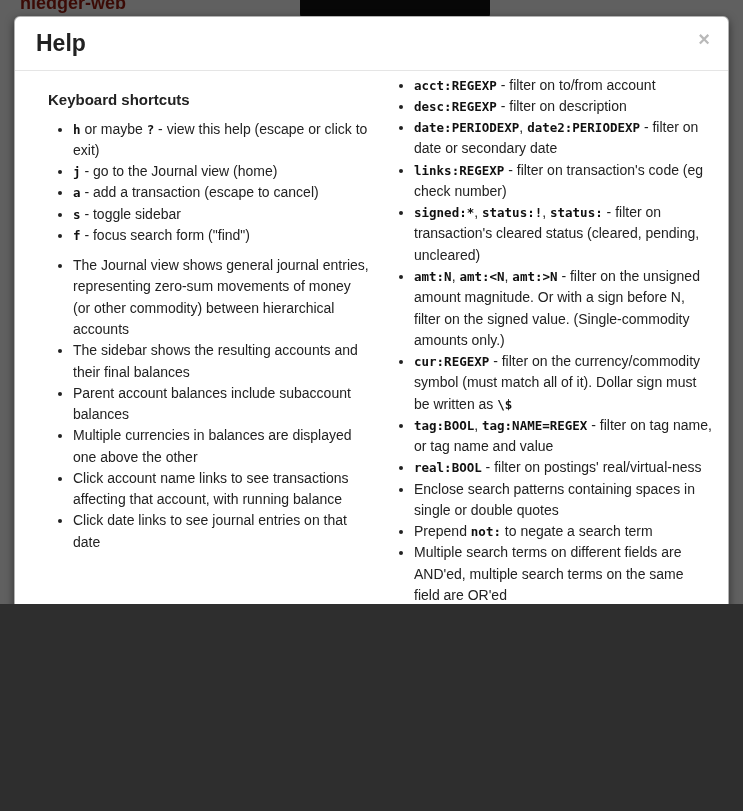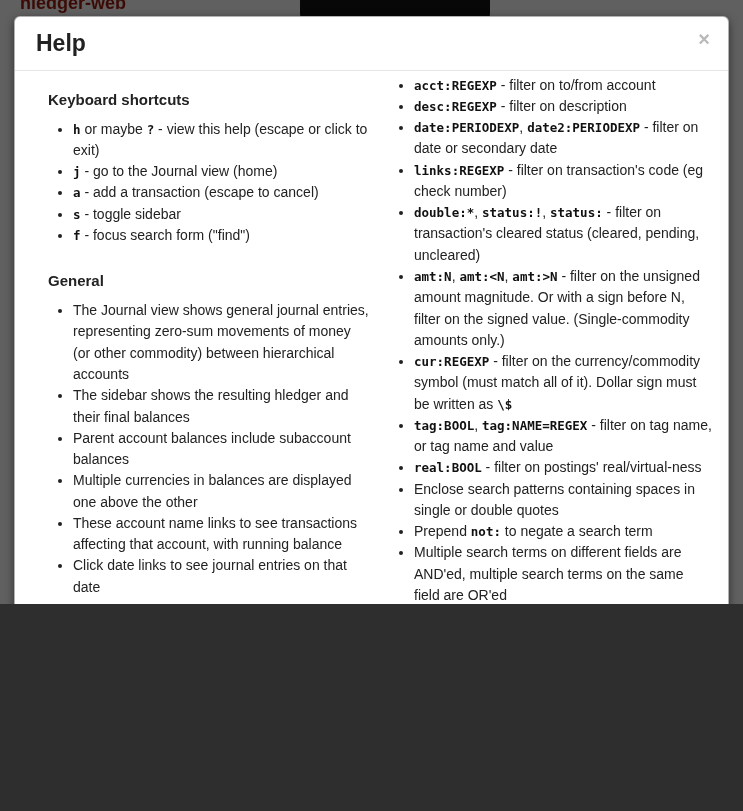--- a/index.html
+++ b/index.html
@@ -127,38 +127,37 @@
       <div class="col">
         <h4 class="section-heading">Keyboard shortcuts</h4>
         <ul class="help-list">
             <li><code>h</code> or maybe <code>?</code> - view this help (escape or click to exit)</li>
             <li><code>j</code> - go to the Journal view (home)</li>
             <li><code>a</code> - add a transaction (escape to cancel)</li>
             <li><code>s</code> - toggle sidebar</li>
             <li><code>f</code> - focus search form ("find")</li>
           </ul>
 
-        <h4 class="section-heading second">General</h4>
         <ul class="help-list">
             <li>The Journal view shows general journal entries, representing zero-sum movements of money (or other commodity) between hierarchical accounts</li>
-            <li>The sidebar shows the resulting hledger and their final balances</li>
+            <li>The sidebar shows the resulting accounts and their final balances</li>
             <li>Parent account balances include subaccount balances</li>
             <li>Multiple currencies in balances are displayed one above the other</li>
-            <li>These account name links to see transactions affecting that account, with running balance</li>
+            <li>Click account name links to see transactions affecting that account, with running balance</li>
             <li>Click date links to see journal entries on that date</li>
           </ul>
       </div>
 
       <div class="col">
         <ul class="help-list">
             <li><code>acct:REGEXP</code> - filter on to/from account</li>
             <li><code>desc:REGEXP</code> - filter on description</li>
             <li><code>date:PERIODEXP</code>, <code>date2:PERIODEXP</code> - filter on date or secondary date</li>
             <li><code>links:REGEXP</code> - filter on transaction's code (eg check number)</li>
-            <li><code>double:*</code>, <code>status:!</code>, <code>status:</code> - filter on transaction's cleared status (cleared, pending, uncleared)</li>
+            <li><code>signed:*</code>, <code>status:!</code>, <code>status:</code> - filter on transaction's cleared status (cleared, pending, uncleared)</li>
             <li><code>amt:N</code>, <code>amt:&lt;N</code>, <code>amt:&gt;N</code> - filter on the unsigned amount magnitude. Or with a sign before N, filter on the signed value. (Single-commodity amounts only.)</li>
             <li><code>cur:REGEXP</code> - filter on the currency/commodity symbol (must match all of it). Dollar sign must be written as <code>\$</code></li>
             <li><code>tag:BOOL</code>, <code>tag:NAME=REGEX</code> - filter on tag name, or tag name and value</li>
             <li><code>real:BOOL</code> - filter on postings' real/virtual-ness</li>
             <li>Enclose search patterns containing spaces in single or double quotes</li>
             <li>Prepend <code>not:</code> to negate a search term</li>
             <li>Multiple search terms on different fields are AND'ed, multiple search terms on the same field are OR'ed</li>
             <li>These search terms also work with command-line hledger</li>
           </ul>
       </div>

